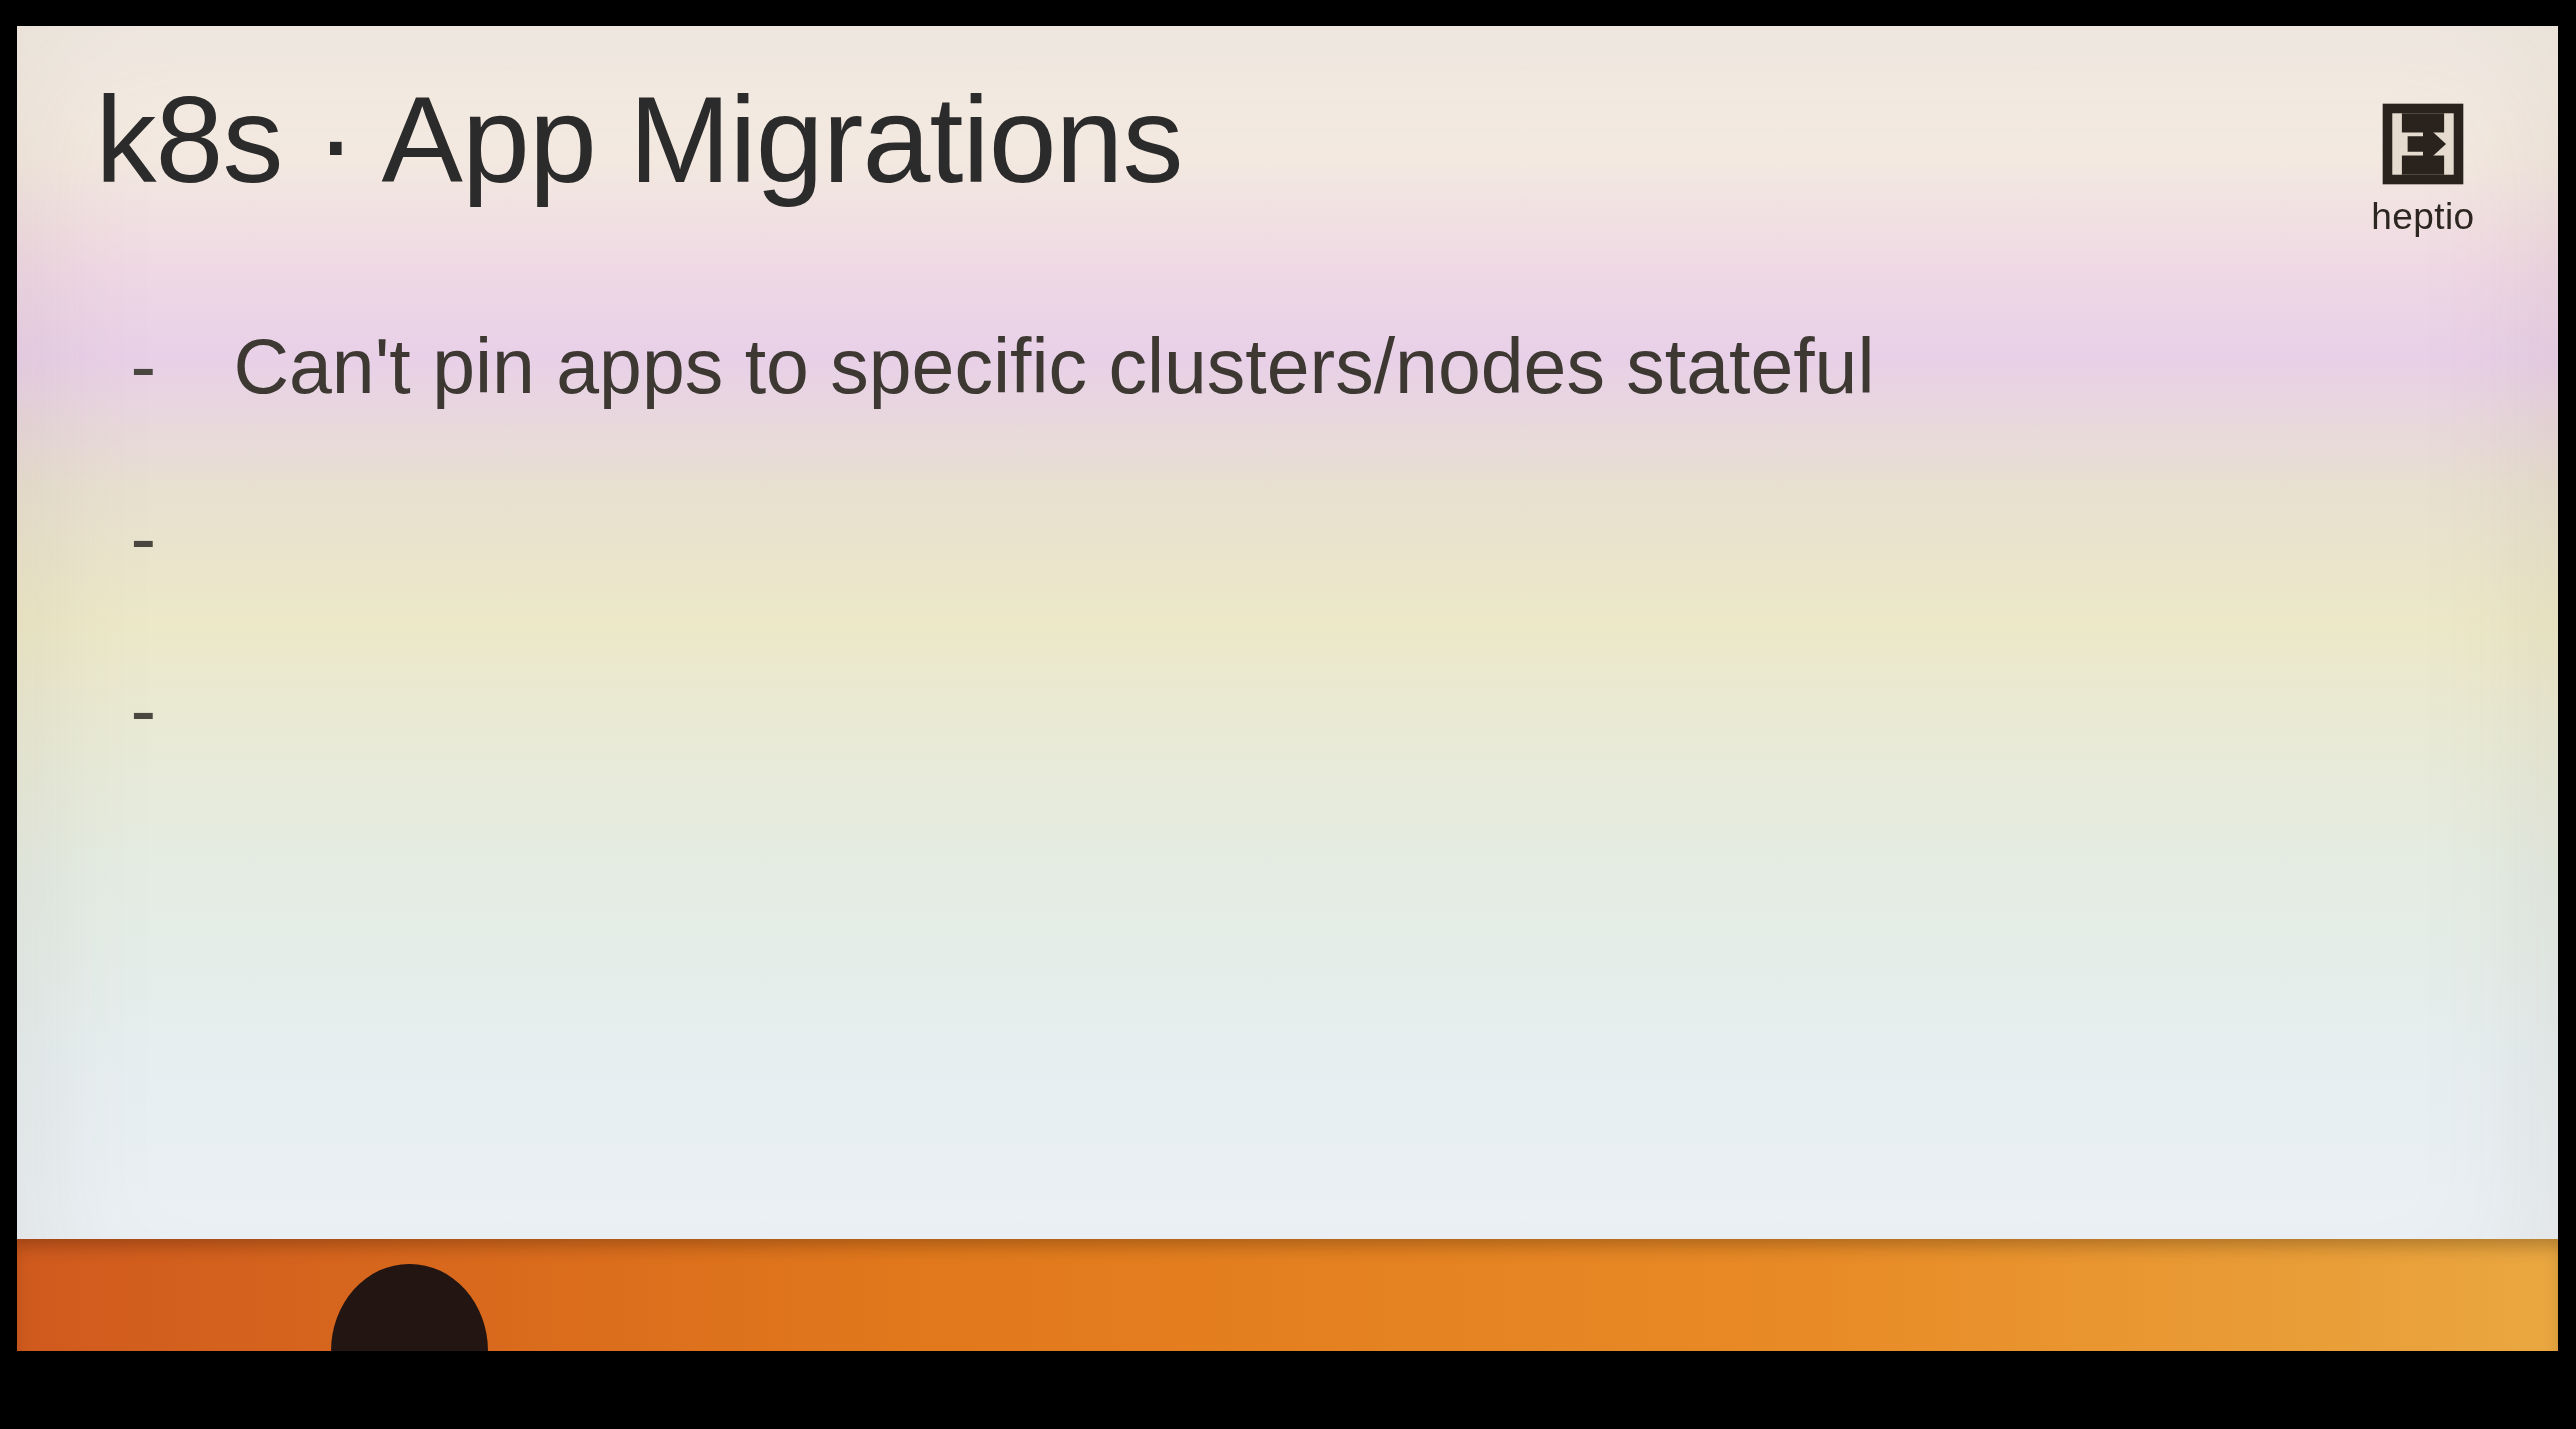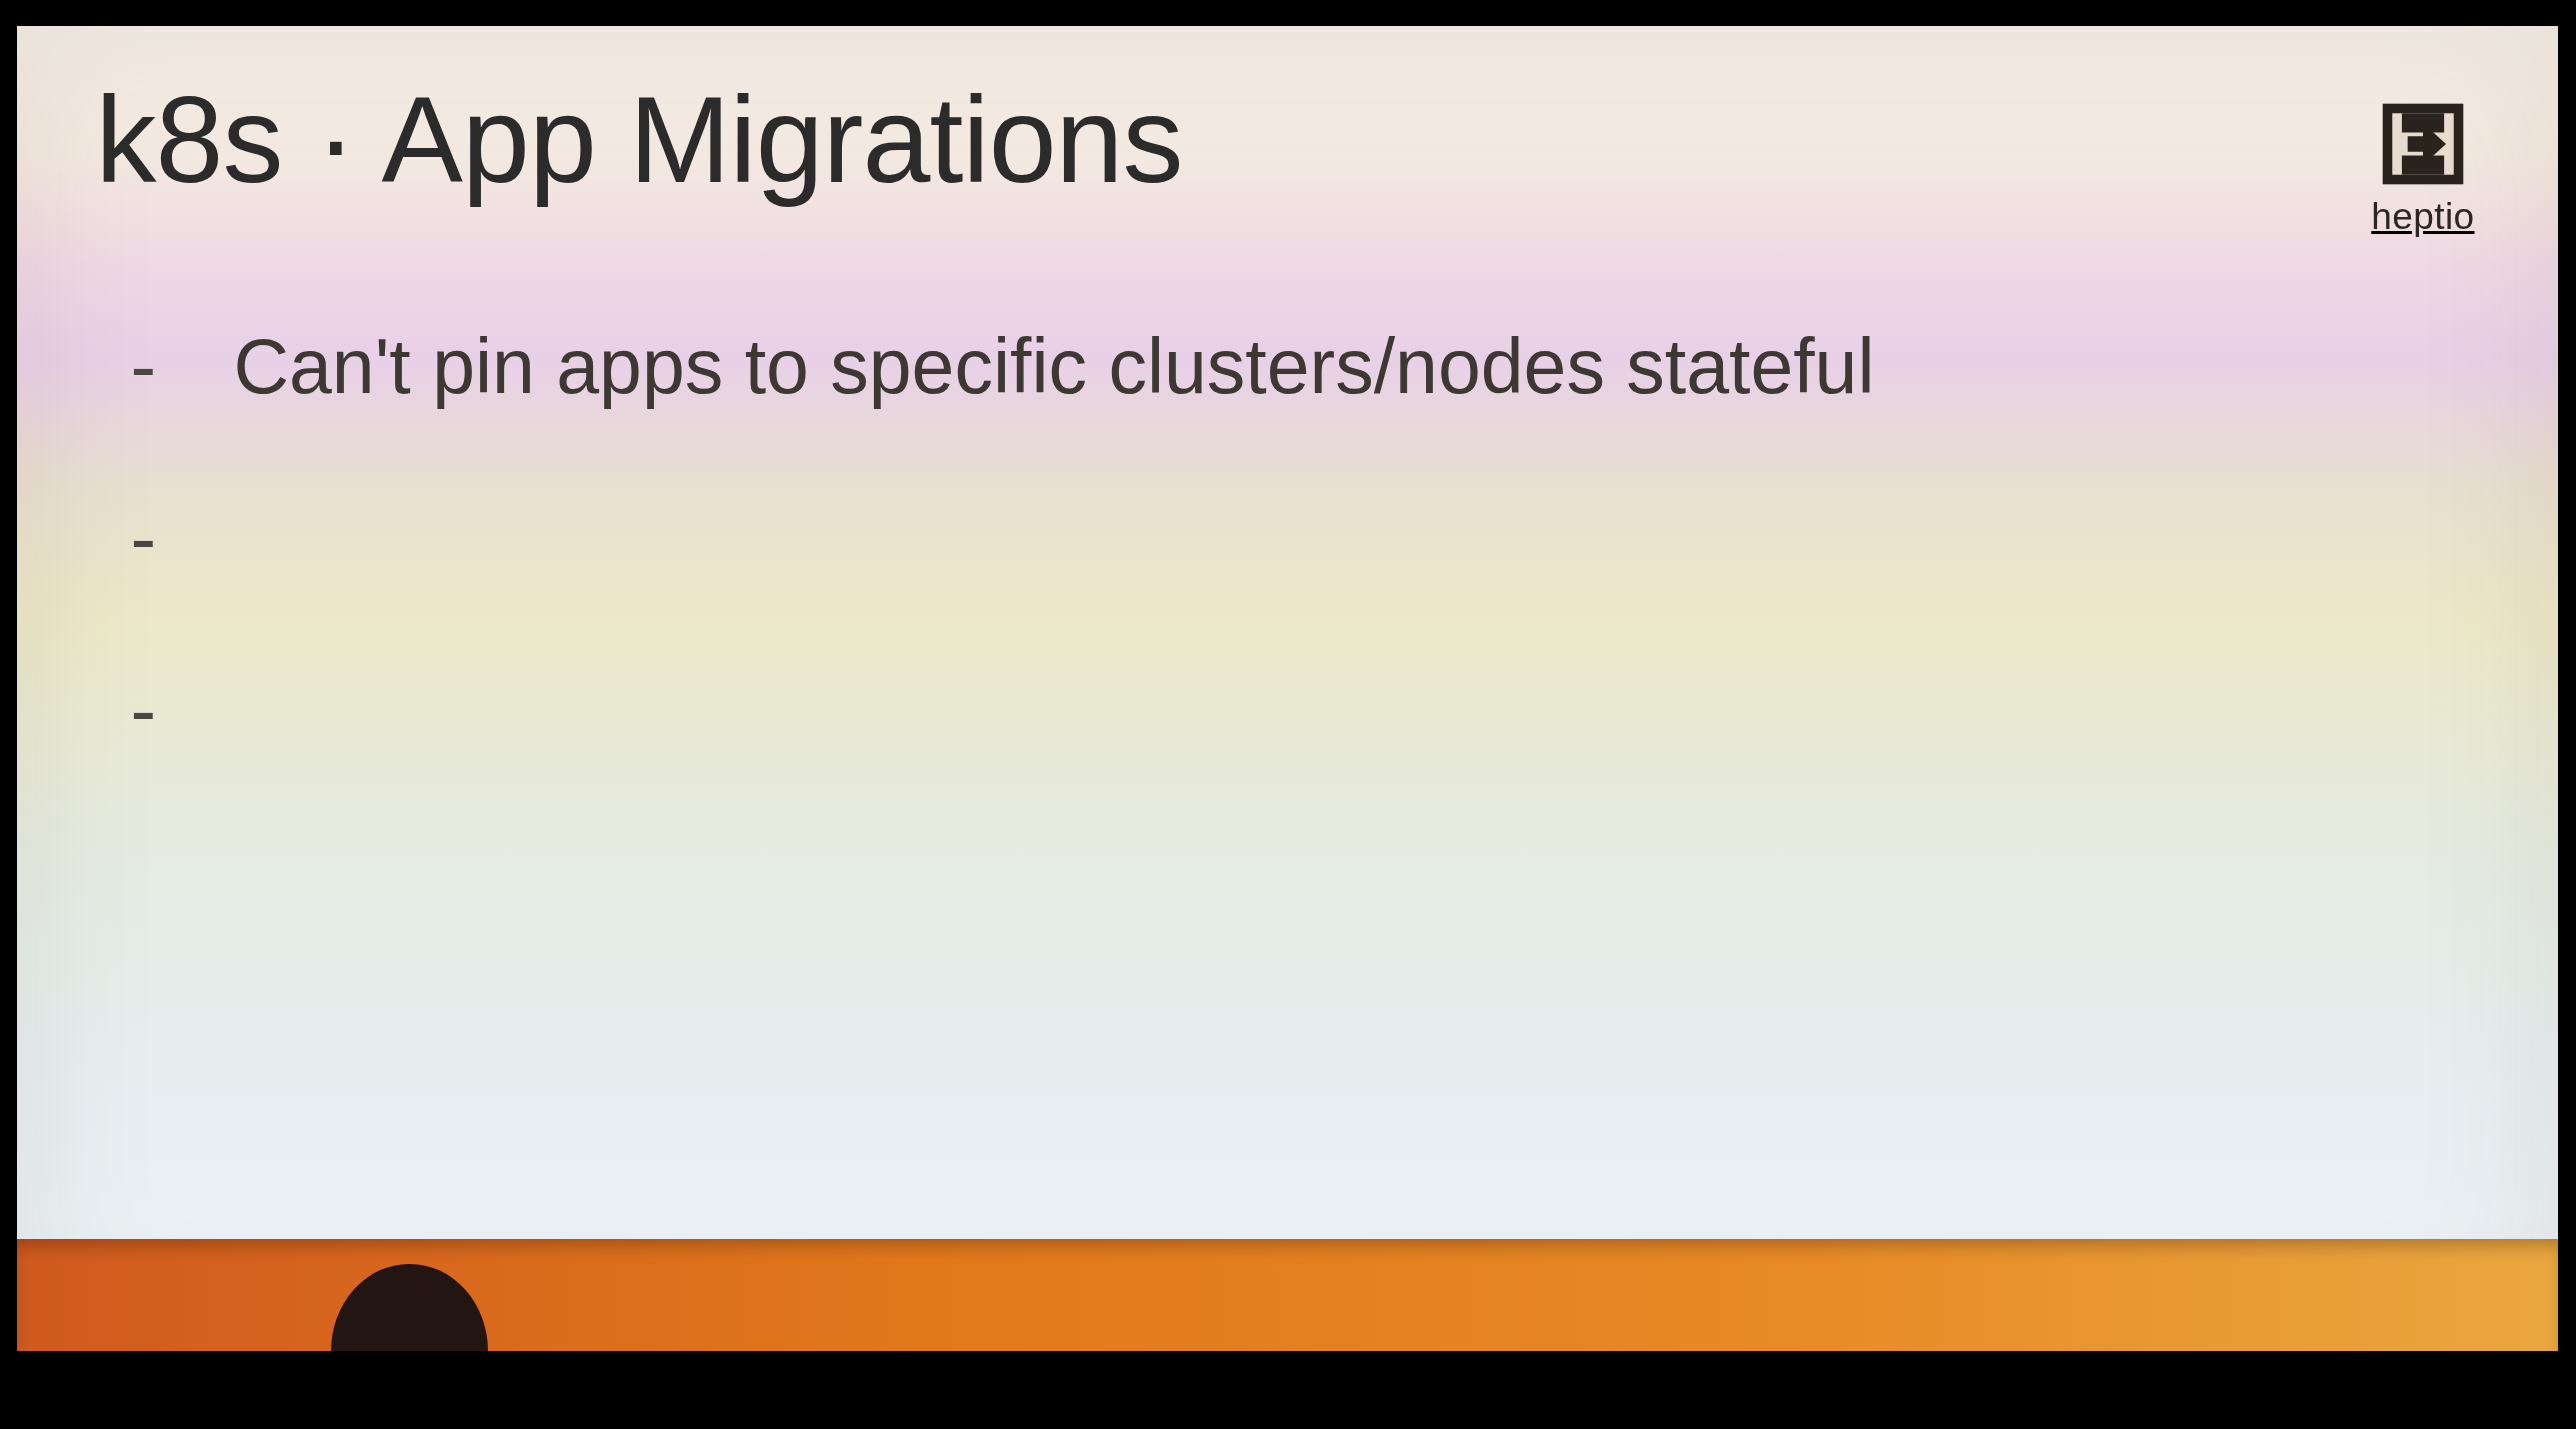--- a/index.html
+++ b/index.html
@@ -89,21 +89,20 @@
     height: 87px;
     background: #231612;
     border-radius: 78px 78px 0 0 / 87px 87px 0 0;
   }
   .logo {
     position: absolute;
     right: 70px;
     top: 70px;
     width: 131px;
     text-align: center;
-    text-decoration: underline;
   }
   .logo svg { display: block; margin: 0 auto; }
   .logo-text {
     font-size: 37px;
     font-weight: 400;
     color: #2d2620;
     letter-spacing: 0.4px;
     margin-top: 3.5px;
     font-family: "Segoe UI", Arial, sans-serif;
   }

